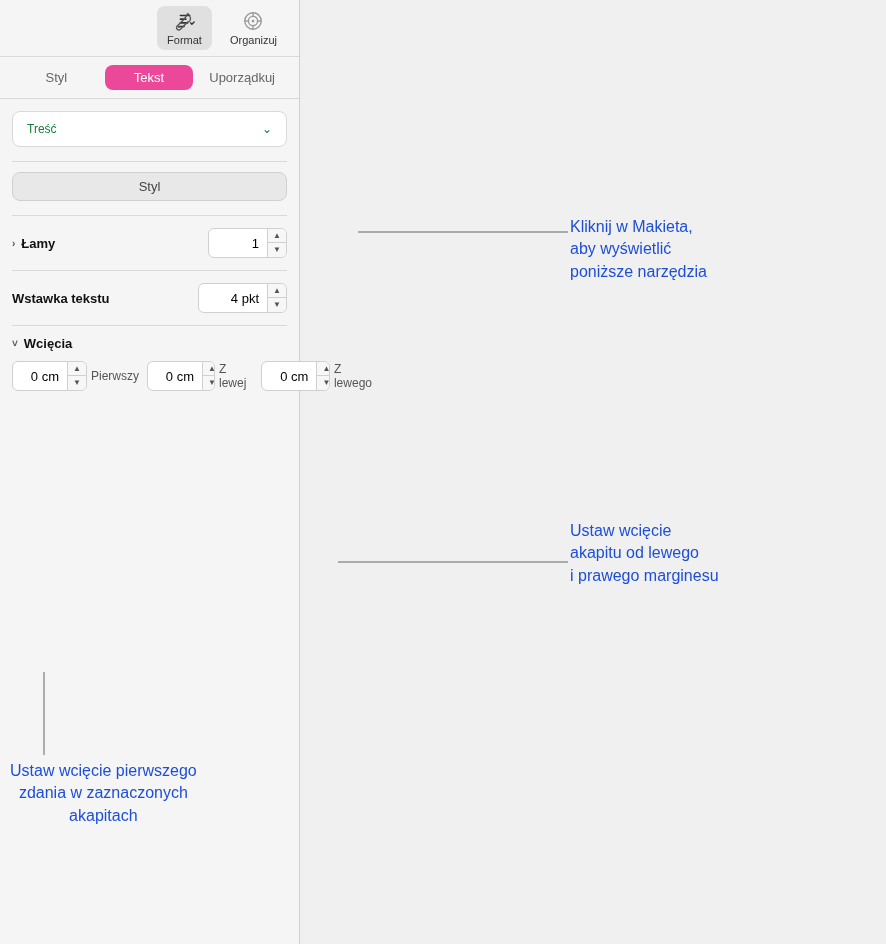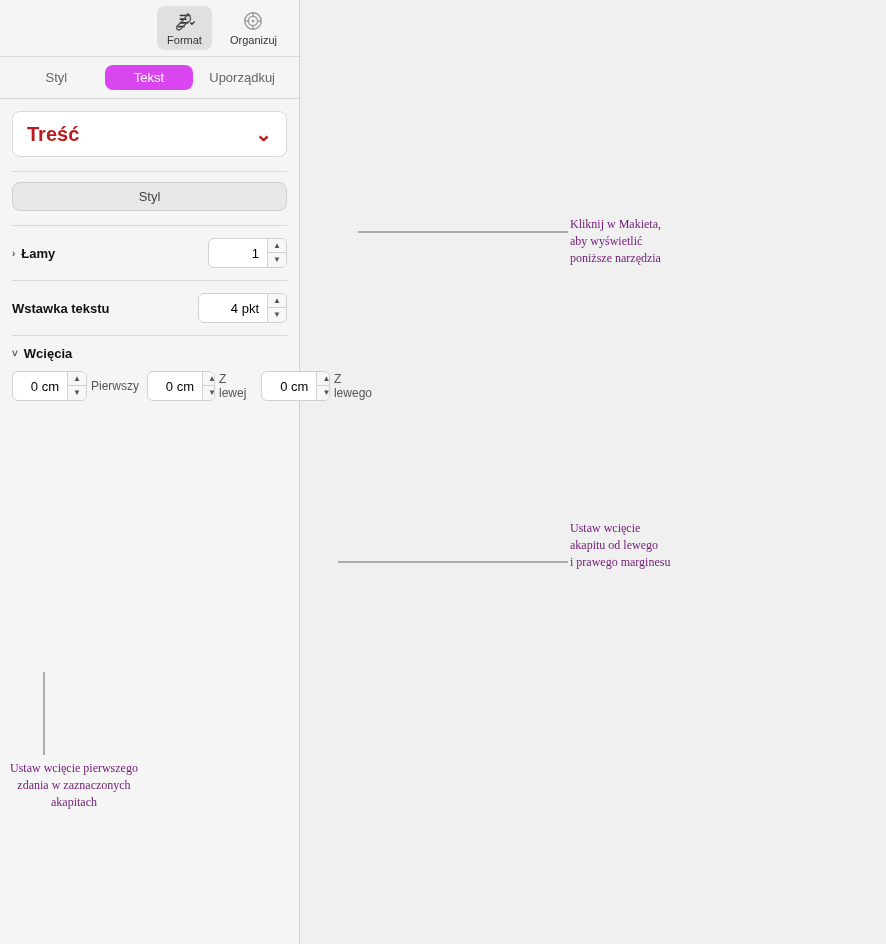--- a/index.html
+++ b/index.html
@@ -70,21 +70,21 @@
       padding: 5px 12px;
       border-radius: 8px;
       font-size: 13px;
       cursor: pointer;
       border: none;
       background: transparent;
       color: #666;
     }
 
     .tab-item.active {
-      background: #d946ef;
+      background: #ec4899;
       color: white;
       font-weight: 500;
     }
 
     
     .panel-content {
       padding: 12px;
     }
 
     
@@ -94,23 +94,23 @@
       border-radius: 8px;
       padding: 10px 14px;
       display: flex;
       justify-content: space-between;
       align-items: center;
       margin-bottom: 14px;
       cursor: pointer;
     }
 
     .style-dropdown span {
-      font-size: 20px;
-      font-weight: 700;
-      color: #b91c1c;
+      font-size: 12px;
+      font-weight: 400;
+      color: #15803d;
     }
 
     .chevron {
       font-size: 14px;
       color: #666;
     }
 
     
     .divider {
       height: 1px;
@@ -242,25 +242,24 @@
     }
 
     .indent-field-label {
       font-size: 12px;
       color: #555;
     }
 
     
     .annotation {
       position: absolute;
-      font-size: 12px;
-      color: #701a75;
+      font-size: 16px;
+      color: #1d4ed8;
       line-height: 1.4;
       max-width: 200px;
-      font-family: Liberation Serif, serif;
     }
 
     
     .annot1 {
       top: 216px;
       left: 570px;
     }
 
     
     .annot2 {

